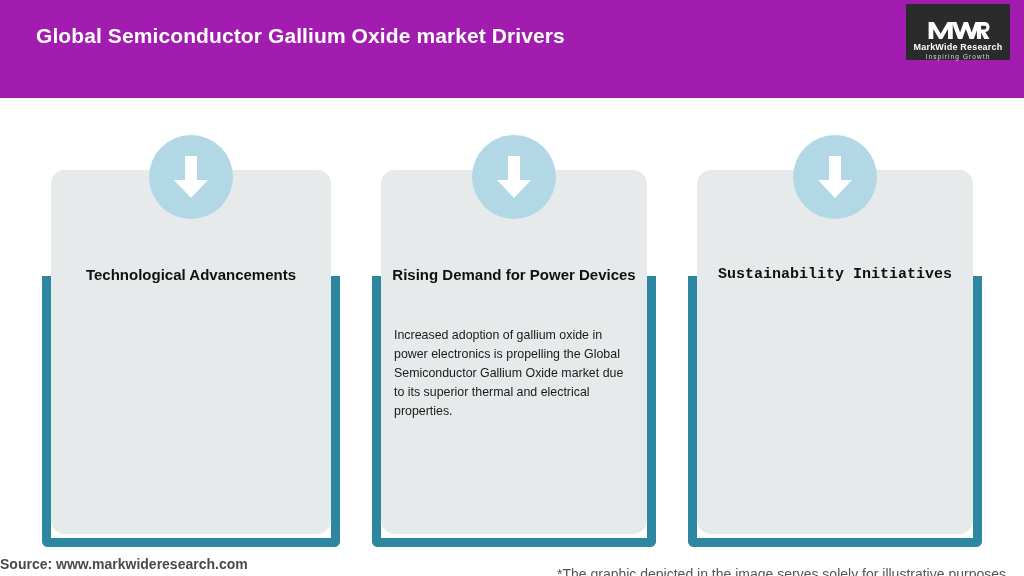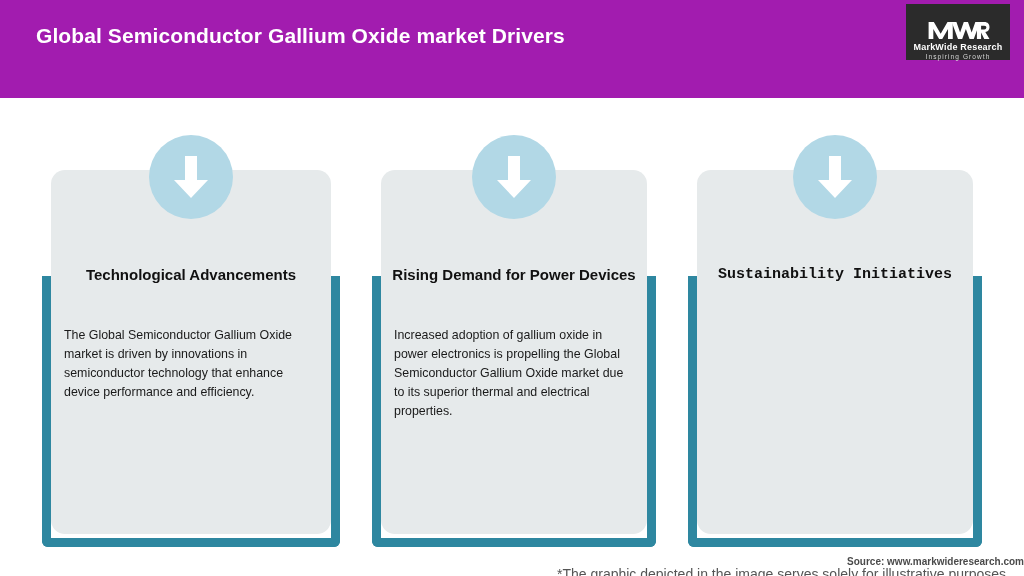--- a/index.html
+++ b/index.html
@@ -142,22 +142,22 @@
     color: #1a1a1a;
     line-height: 19px;
     z-index: 4;
   }
 
   
   #footer-source {
     position: absolute;
     left: 0; top: 556px;
     width: 1024px;
-    text-align: right;
-    font-size: 10px;
+    text-align: left;
+    font-size: 14px;
     font-weight: bold;
     color: #4a4a4a;
   }
   #footer-disclaimer {
     position: absolute;
     right: 18px; top: 558px;
     font-size: 14px;
     color: #555555;
     white-space: nowrap;
     margin-top: 8px;
@@ -186,21 +186,20 @@
 
     <div class="card-wrap c0">
       <div class="bracket"></div>
       <div class="card"></div>
       <div class="badge">
         <svg width="40" height="46" viewBox="0 0 40 46">
           <path d="M14 2 L26 2 L26 26 L37 26 L20 44 L3 26 L14 26 Z" fill="#ffffff"></path>
         </svg>
       </div>
       <div class="card-title">Technological Advancements</div>
-      <div class="card-body">The Global Semiconductor Gallium Oxide market is driven by innovations in semiconductor technology that enhance device performance and efficiency.</div>
     </div>
 
     <div class="card-wrap c1">
       <div class="bracket"></div>
       <div class="card"></div>
       <div class="badge">
         <svg width="40" height="46" viewBox="0 0 40 46">
           <path d="M14 2 L26 2 L26 26 L37 26 L20 44 L3 26 L14 26 Z" fill="#ffffff"></path>
         </svg>
       </div>

